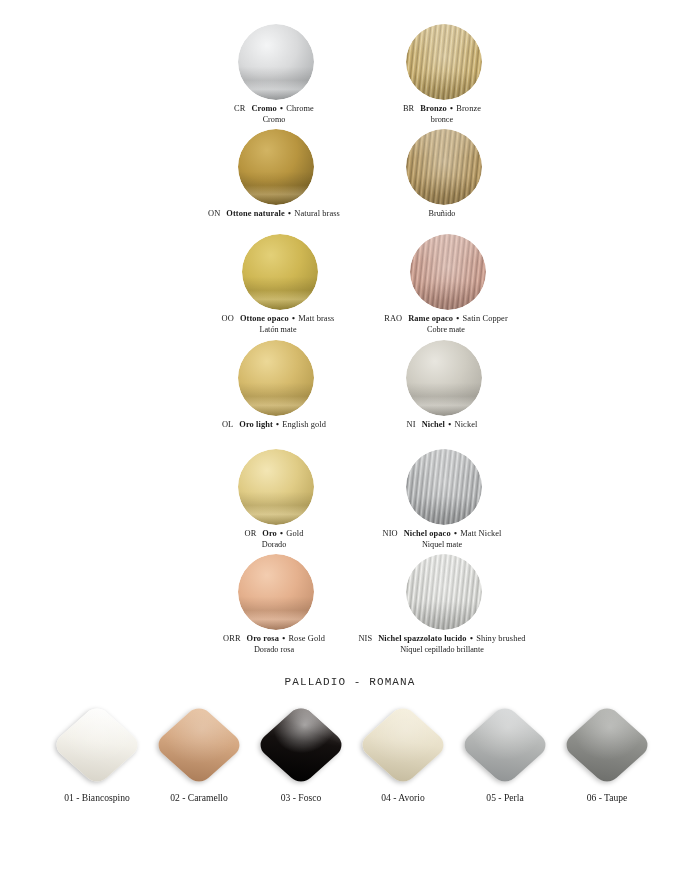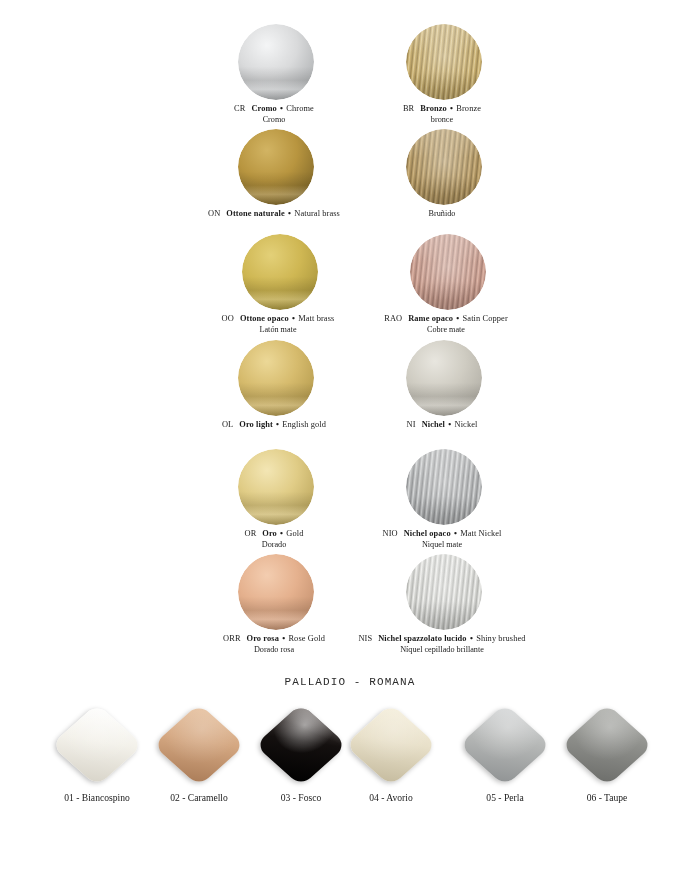--- a/index.html
+++ b/index.html
@@ -321,21 +321,21 @@
     </div>
     <div class="tile-cell" style="left: 246px;">
       <div class="tile-art">
         <div class="tile-shape">
           <div class="face" style="background: linear-gradient(145deg, rgb(91, 83, 80) 0%, rgb(20, 16, 15) 45%, rgb(0, 0, 0) 100%); box-shadow: rgba(0, 0, 0, 0.25) 0px 2px 5px;"></div>
           <div class="gloss" style="background: radial-gradient(at 30% 22%, rgba(255, 255, 255, 0.55), rgba(255, 255, 255, 0) 46%), linear-gradient(160deg, rgba(255, 255, 255, 0.25) 0%, rgba(255, 255, 255, 0) 30%);"></div>
         </div>
       </div>
       <div class="tile-label">03 - Fosco</div>
     </div>
-    <div class="tile-cell" style="left: 336px;">
+    <div class="tile-cell" style="left: 348px;">
       <div class="tile-art">
         <div class="tile-shape">
           <div class="face" style="background: linear-gradient(145deg, rgb(246, 240, 222) 0%, rgb(232, 224, 201) 45%, rgb(195, 185, 156) 100%); box-shadow: rgba(0, 0, 0, 0.25) 0px 2px 5px;"></div>
           <div class="gloss" style="background: radial-gradient(at 34% 28%, rgba(255, 255, 255, 0.22), rgba(255, 255, 255, 0) 60%);"></div>
         </div>
       </div>
       <div class="tile-label">04 - Avorio</div>
     </div>
     <div class="tile-cell" style="left: 450px;">
       <div class="tile-art">

